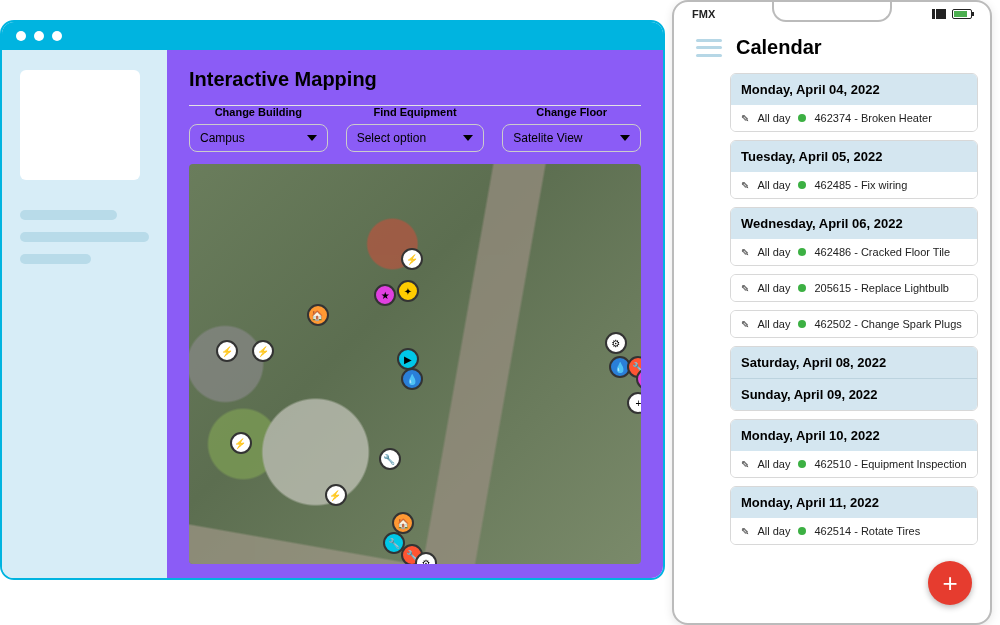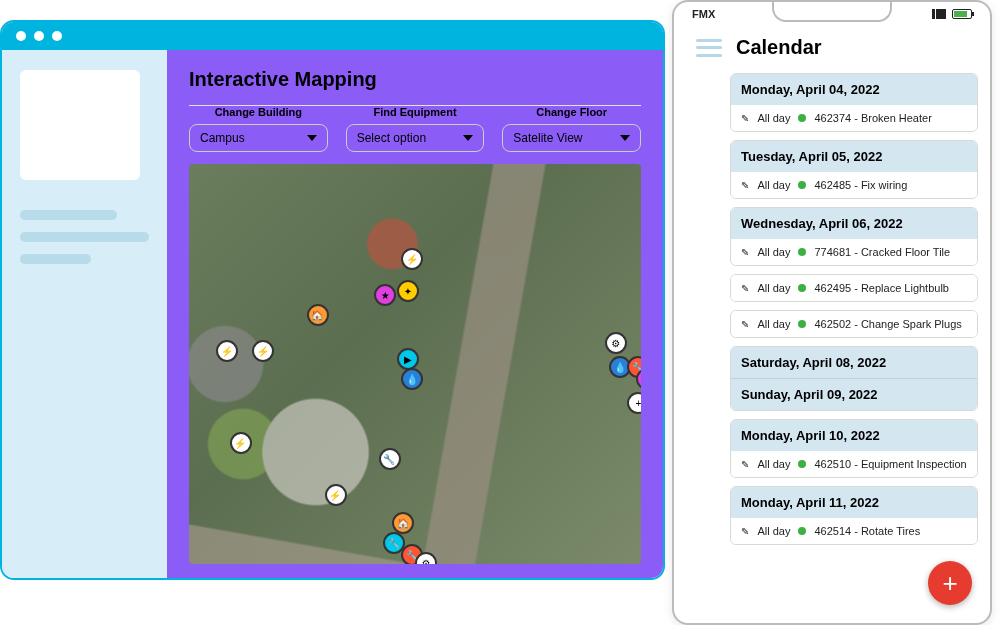--- a/index.html
+++ b/index.html
@@ -173,29 +173,29 @@
           <span class="green-dot"></span>
           <span>462485 - Fix wiring</span>
         </div>
       </div>
       <div class="cal-item">
         <div class="cal-date">Wednesday, April 06, 2022</div>
         <div class="cal-detail">
           <span class="pencil-icon">✎</span>
           <span>All day</span>
           <span class="green-dot"></span>
-          <span>774681 - Cracked Floor Tile</span>
-        </div>
-      </div>
-      <div class="cal-item">
-        <div class="cal-detail">
-          <span class="pencil-icon">✎</span>
-          <span>All day</span>
-          <span class="green-dot"></span>
-          <span>462495 - Replace Lightbulb</span>
+          <span>462486 - Cracked Floor Tile</span>
+        </div>
+      </div>
+      <div class="cal-item">
+        <div class="cal-detail">
+          <span class="pencil-icon">✎</span>
+          <span>All day</span>
+          <span class="green-dot"></span>
+          <span>205615 - Replace Lightbulb</span>
         </div>
       </div>
       <div class="cal-item">
         <div class="cal-detail">
           <span class="pencil-icon">✎</span>
           <span>All day</span>
           <span class="green-dot"></span>
           <span>462502 - Change Spark Plugs</span>
         </div>
       </div>

